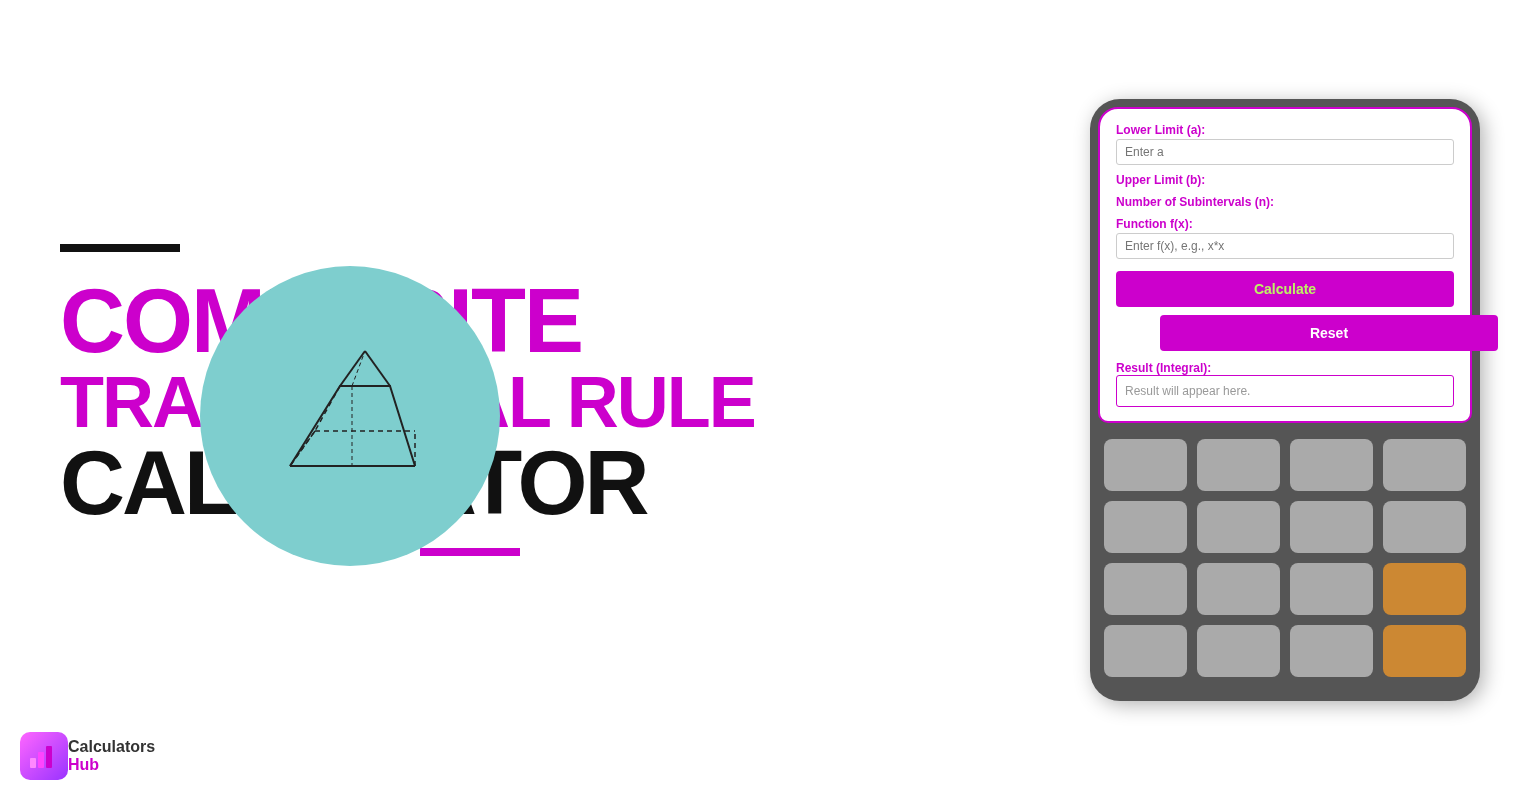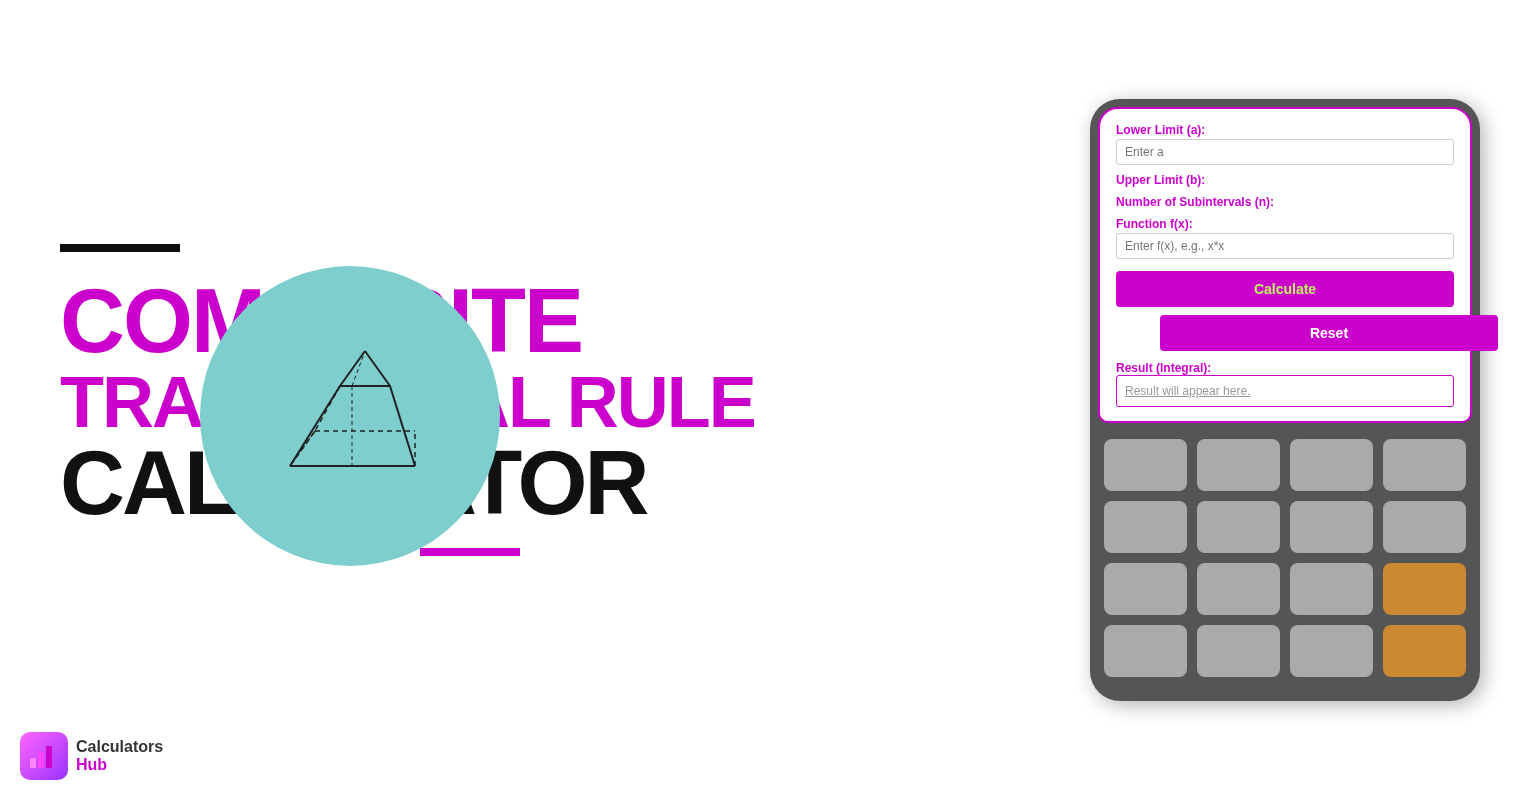--- a/index.html
+++ b/index.html
@@ -169,21 +169,20 @@
 
     .result-box {
       width: 100%;
       border: 1px solid #cc00cc;
       border-radius: 3px;
       padding: 8px;
       font-size: 12px;
       color: #999999;
       background: #fff;
       min-height: 32px;
-      text-decoration: underline;
     }
 
     
     .keypad {
       padding: 16px 14px 4px 14px;
       display: grid;
       grid-template-columns: repeat(4, 1fr);
       gap: 10px;
     }
 
@@ -199,21 +198,20 @@
       background: #cc8833;
     }
 
     
     .logo {
       position: fixed;
       bottom: 20px;
       left: 20px;
       display: flex;
       align-items: center;
-      gap: 8px;
     }
 
     .logo-icon {
       width: 48px;
       height: 48px;
       background: linear-gradient(135deg, #ff66ff, #9933ff);
       border-radius: 10px;
       display: flex;
       align-items: center;
       justify-content: center;

